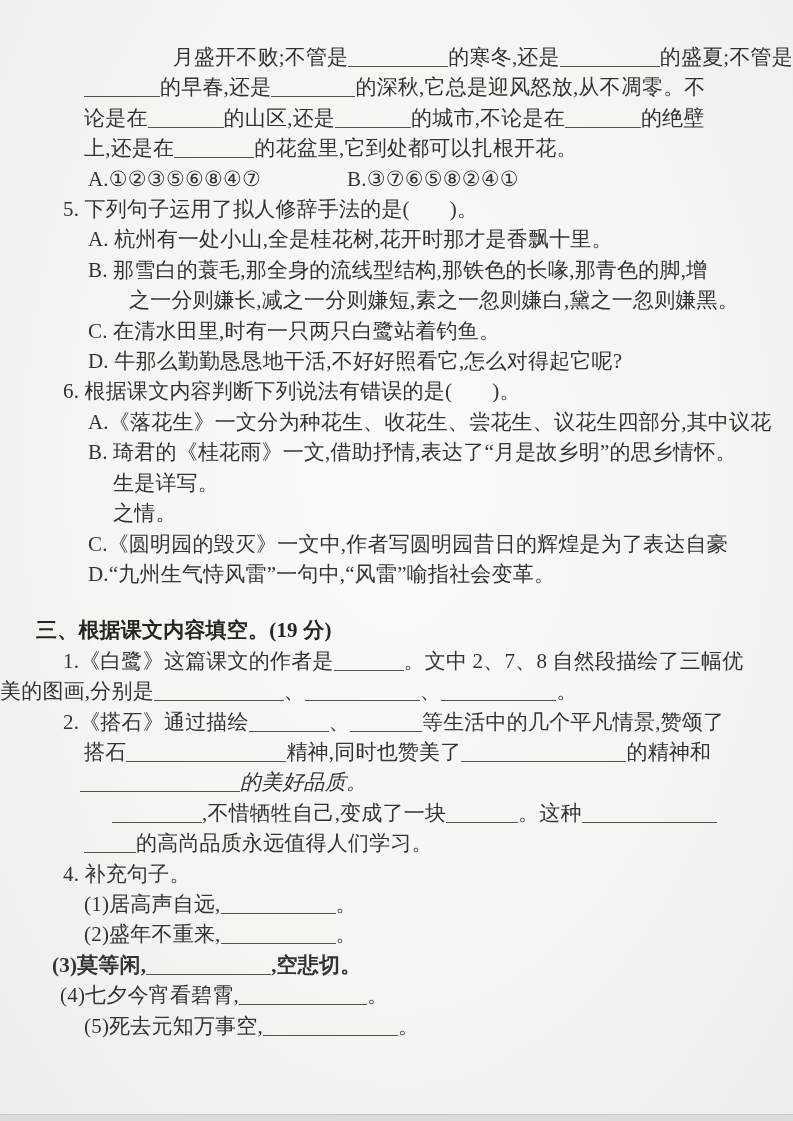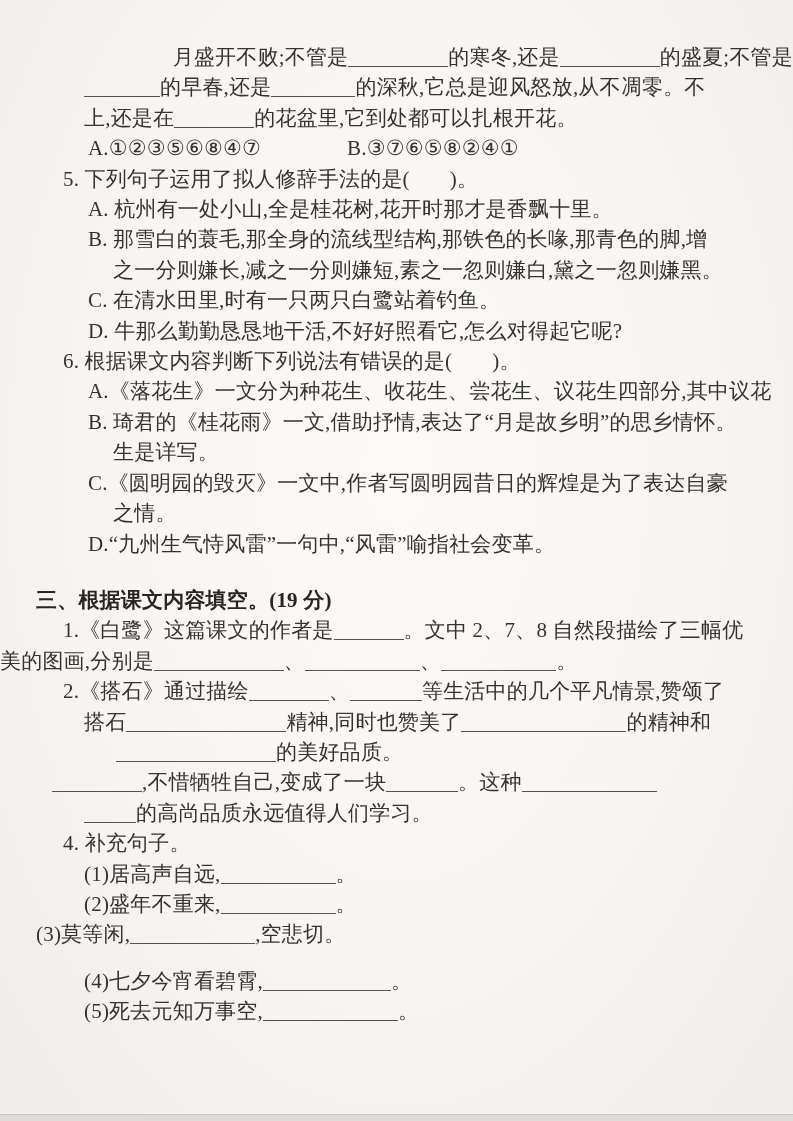--- a/index.html
+++ b/index.html
@@ -35,44 +35,45 @@
     background:#dedcd9;border-top:1px solid #c9c7c4;
   }
 </style>
 </head>
 <body>
 
 <div class="page">
   <div id="lines-host">
       <div class="line" style="padding-left: 52px; text-align: right;"><span class="txt">月盛开不败;不管是</span><span class="blank" style="width: 100px;"></span><span class="txt">的寒冬,还是</span><span class="blank" style="width: 100px;"></span><span class="txt">的盛夏;不管是</span></div>
       <div class="line" style="padding-left: 84px;"><span class="blank" style="width: 76px;"></span><span class="txt">的早春,还是</span><span class="blank" style="width: 84px;"></span><span class="txt">的深秋,它总是迎风怒放,从不凋零。不</span></div>
+      <div class="line" style="padding-left: 84px;"><span class="txt">论是在</span><span class="blank" style="width: 76px;"></span><span class="txt">的山区,还是</span><span class="blank" style="width: 76px;"></span><span class="txt">的城市,不论是在</span><span class="blank" style="width: 76px;"></span><span class="txt">的绝壁</span></div>
       <div class="line" style="padding-left: 84px;"><span class="txt">上,还是在</span><span class="blank" style="width: 80px;"></span><span class="txt">的花盆里,它到处都可以扎根开花。</span></div>
       <div class="line" style="padding-left: 88px;"><span class="txt">A.①②③⑤⑥⑧④⑦</span><span class="spc" style="width: 86px;"></span><span class="txt">B.③⑦⑥⑤⑧②④①</span></div>
       <div class="line" style="padding-left: 63px;"><span class="txt">5. 下列句子运用了拟人修辞手法的是(</span><span class="spc" style="width: 40px;"></span><span class="txt">)。</span></div>
       <div class="line" style="padding-left: 88px;"><span class="txt">A. 杭州有一处小山,全是桂花树,花开时那才是香飘十里。</span></div>
       <div class="line" style="padding-left: 88px;"><span class="txt">B. 那雪白的蓑毛,那全身的流线型结构,那铁色的长喙,那青色的脚,增</span></div>
-      <div class="line" style="padding-left: 113px;"><span class="txt">之一分则嫌长,减之一分则嫌短,素之一忽则嫌白,黛之一忽则嫌黑。</span></div>
+      <div class="line" style="padding-left: 113px; margin-left: 16px;"><span class="txt">之一分则嫌长,减之一分则嫌短,素之一忽则嫌白,黛之一忽则嫌黑。</span></div>
       <div class="line" style="padding-left: 88px;"><span class="txt">C. 在清水田里,时有一只两只白鹭站着钓鱼。</span></div>
       <div class="line" style="padding-left: 88px;"><span class="txt">D. 牛那么勤勤恳恳地干活,不好好照看它,怎么对得起它呢?</span></div>
       <div class="line" style="padding-left: 63px;"><span class="txt">6. 根据课文内容判断下列说法有错误的是(</span><span class="spc" style="width: 40px;"></span><span class="txt">)。</span></div>
       <div class="line" style="padding-left: 88px;"><span class="txt">A.《落花生》一文分为种花生、收花生、尝花生、议花生四部分,其中议花</span></div>
       <div class="line" style="padding-left: 88px;"><span class="txt">B. 琦君的《桂花雨》一文,借助抒情,表达了“月是故乡明”的思乡情怀。</span></div>
       <div class="line" style="padding-left: 113px;"><span class="txt">生是详写。</span></div>
+      <div class="line" style="padding-left: 113px;"><span class="txt">之情。</span></div>
       <div class="line" style="padding-left: 88px;"><span class="txt">C.《圆明园的毁灭》一文中,作者写圆明园昔日的辉煌是为了表达自豪</span></div>
-      <div class="line" style="padding-left: 113px;"><span class="txt">之情。</span></div>
       <div class="line" style="padding-left: 88px;"><span class="txt">D.“九州生气恃风雷”一句中,“风雷”喻指社会变革。</span></div>
       <div class="line bold" style="padding-left: 36px; margin-top: 26px;"><span class="txt">三、根据课文内容填空。(19 分)</span></div>
       <div class="line" style="padding-left: 63px;"><span class="txt">1.《白鹭》这篇课文的作者是</span><span class="blank" style="width: 70px;"></span><span class="txt">。文中 2、7、8 自然段描绘了三幅优</span></div>
       <div class="line" style=""><span class="txt">美的图画,分别是</span><span class="blank" style="width: 130px;"></span><span class="txt">、</span><span class="blank" style="width: 115px;"></span><span class="txt">、</span><span class="blank" style="width: 115px;"></span><span class="txt">。</span></div>
       <div class="line" style="padding-left: 63px;"><span class="txt">2.《搭石》通过描绘</span><span class="blank" style="width: 80px;"></span><span class="txt">、</span><span class="blank" style="width: 72px;"></span><span class="txt">等生活中的几个平凡情景,赞颂了</span></div>
       <div class="line" style="padding-left: 84px;"><span class="txt">搭石</span><span class="blank" style="width: 160px;"></span><span class="txt">精神,同时也赞美了</span><span class="blank" style="width: 165px;"></span><span class="txt">的精神和</span></div>
-      <div class="line" style="padding-left: 116px;"><span class="blank" style="width: 160px;"></span><span class="txt">的美好品质。</span></div>
-      <div class="line" style="padding-left: 52px;"><span class="blank" style="width: 90px;"></span><span class="txt">,不惜牺牲自己,变成了一块</span><span class="blank" style="width: 72px;"></span><span class="txt">。这种</span><span class="blank" style="width: 135px;"></span></div>
+      <div class="line" style="padding-left: 80px; font-style: italic;"><span class="blank" style="width: 160px;"></span><span class="txt">的美好品质。</span></div>
+      <div class="line" style="padding-left: 112px;"><span class="blank" style="width: 90px;"></span><span class="txt">,不惜牺牲自己,变成了一块</span><span class="blank" style="width: 72px;"></span><span class="txt">。这种</span><span class="blank" style="width: 135px;"></span></div>
       <div class="line" style="padding-left: 84px;"><span class="blank" style="width: 52px;"></span><span class="txt">的高尚品质永远值得人们学习。</span></div>
       <div class="line" style="padding-left: 63px;"><span class="txt">4. 补充句子。</span></div>
       <div class="line" style="padding-left: 84px;"><span class="txt">(1)居高声自远,</span><span class="blank" style="width: 115px;"></span><span class="txt">。</span></div>
       <div class="line" style="padding-left: 84px;"><span class="txt">(2)盛年不重来,</span><span class="blank" style="width: 115px;"></span><span class="txt">。</span></div>
-      <div class="line" style="padding-left: 36px;"><span class="txt">(3)莫等闲,</span><span class="blank" style="width: 125px;"></span><span class="txt">,空悲切。</span></div>
-      <div class="line" style="padding-left: 84px; margin-top: 16px;"><span class="txt">(4)七夕今宵看碧霄,</span><span class="blank" style="width: 128px;"></span><span class="txt">。</span></div>
+      <div class="line" style="padding-left: 52px; font-weight: bold;"><span class="txt">(3)莫等闲,</span><span class="blank" style="width: 125px;"></span><span class="txt">,空悲切。</span></div>
+      <div class="line" style="padding-left: 60px;"><span class="txt">(4)七夕今宵看碧霄,</span><span class="blank" style="width: 128px;"></span><span class="txt">。</span></div>
       <div class="line" style="padding-left: 84px;"><span class="txt">(5)死去元知万事空,</span><span class="blank" style="width: 135px;"></span><span class="txt">。</span></div>
     </div>
   <div class="page-edge"></div>
 </div>
 
 </body></html>

